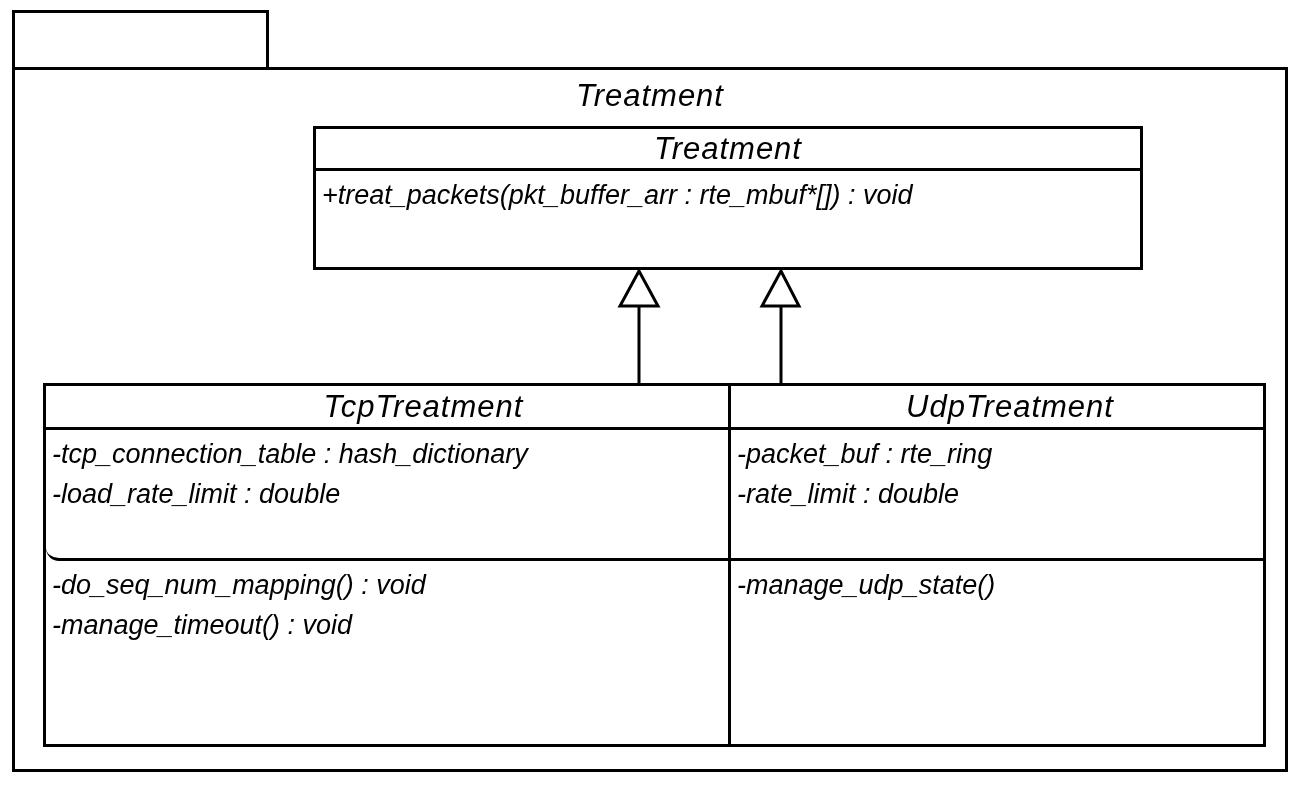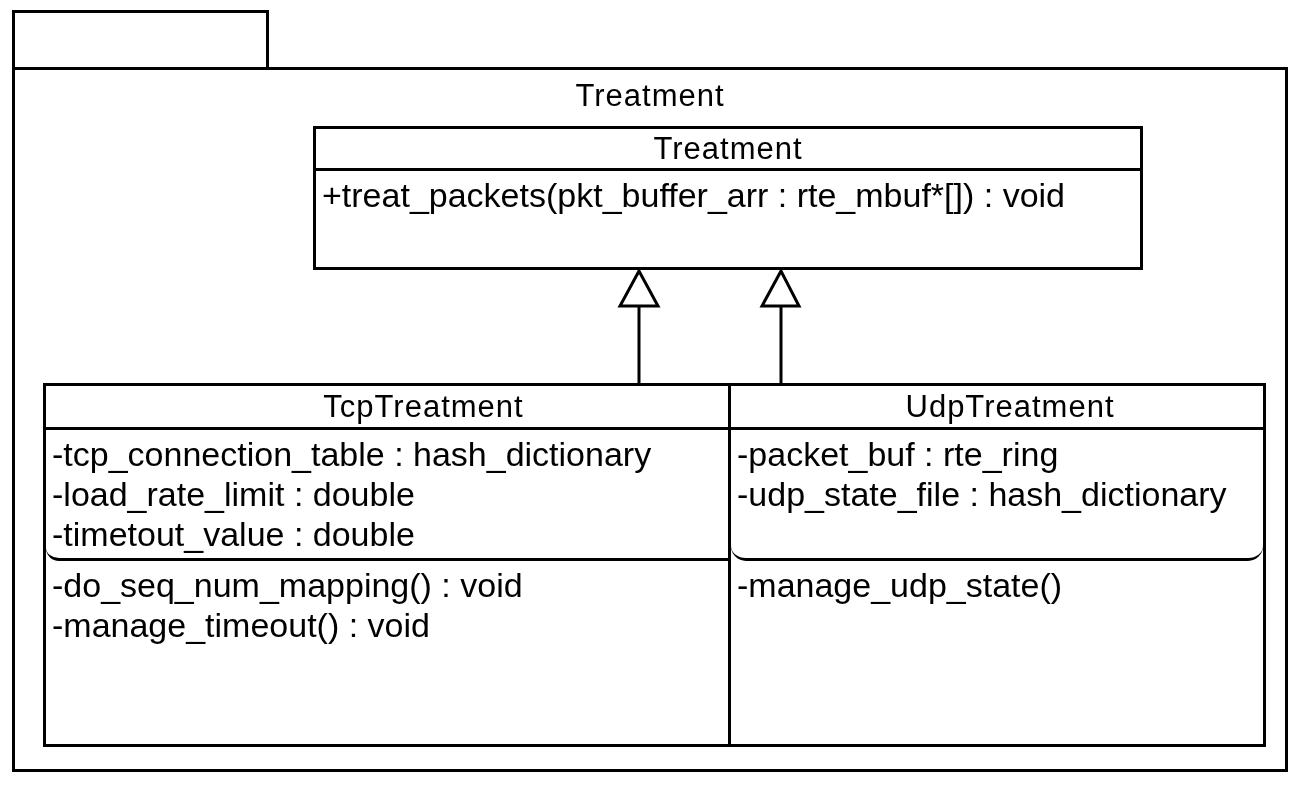--- a/index.html
+++ b/index.html
@@ -8,20 +8,21 @@
     background: #ffffff;
   }
   .canvas {
     position: relative;
     width: 1302px;
     height: 786px;
     background: #ffffff;
     font-family: "Liberation Sans", sans-serif;
     color: #000000;
     overflow: hidden;
+    font-style: italic;
   }
   .package-tab {
     position: absolute;
     left: 12px; top: 10px;
     width: 257px; height: 60px;
     border: 3px solid #000;
     background: #fff;
     box-sizing: border-box;
   }
   .package-body {
@@ -52,21 +53,21 @@
     font-size: 31px;
     letter-spacing: 1px;
     box-sizing: border-box;
     display: flex;
     align-items: center;
     justify-content: center;
   }
   .compartment {
     box-sizing: border-box;
     padding: 4px 6px;
-    font-size: 34px;
+    font-size: 27px;
     line-height: 40px;
     white-space: nowrap;
   }
   .compartment.with-divider {
     border-bottom: 3px solid #000;
   }
   .member { display: block; }
 
   
   .box-treatment { left: 313px; top: 126px; width: 830px; height: 144px; }
@@ -75,21 +76,21 @@
 
   
   .box-tcp { left: 43px; top: 383px; width: 761px; height: 364px; }
   .box-tcp .class-title { height: 44px; }
   .box-tcp .attrs { height: 131px; border-radius: 13px; }
   .box-tcp .methods { height: 186px; border-radius: 12px; }
 
   
   .box-udp { left: 728px; top: 383px; width: 538px; height: 364px; }
   .box-udp .class-title { height: 44px; padding-left: 26px; }
-  .box-udp .attrs { height: 131px; border-radius: 15px; }
+  .box-udp .attrs { height: 131px; }
   .box-udp .methods { height: 186px; }
 
   .arrows-layer {
     position: absolute;
     left: 600px; top: 269px;
     width: 220px; height: 116px;
   }
 </style>
 </head>
 <body>
@@ -117,32 +118,31 @@
       <line x1="181" y1="37" x2="181" y2="116" stroke="#000" stroke-width="3"></line>
       <polygon points="181,2 162,37 199,37" fill="#ffffff" stroke="#000" stroke-width="3"></polygon>
     </g>
   </svg>
 
   <div class="class-box box-tcp">
     <div class="class-title">TcpTreatment</div>
     <div class="compartment attrs with-divider">
       <span class="member">-tcp_connection_table : hash_dictionary</span>
       <span class="member">-load_rate_limit : double</span>
-      <span class="member">-timetout_value : double</span>
     </div>
     <div class="compartment methods">
       <span class="member">-do_seq_num_mapping() : void</span>
       <span class="member">-manage_timeout() : void</span>
     </div>
   </div>
 
   <div class="class-box box-udp">
     <div class="class-title">UdpTreatment</div>
     <div class="compartment attrs with-divider">
       <span class="member">-packet_buf : rte_ring</span>
-      <span class="member">-udp_state_file : hash_dictionary</span>
+      <span class="member">-rate_limit : double</span>
     </div>
     <div class="compartment methods">
       <span class="member">-manage_udp_state()</span>
     </div>
   </div>
 
 </div>
 
 </body></html>

